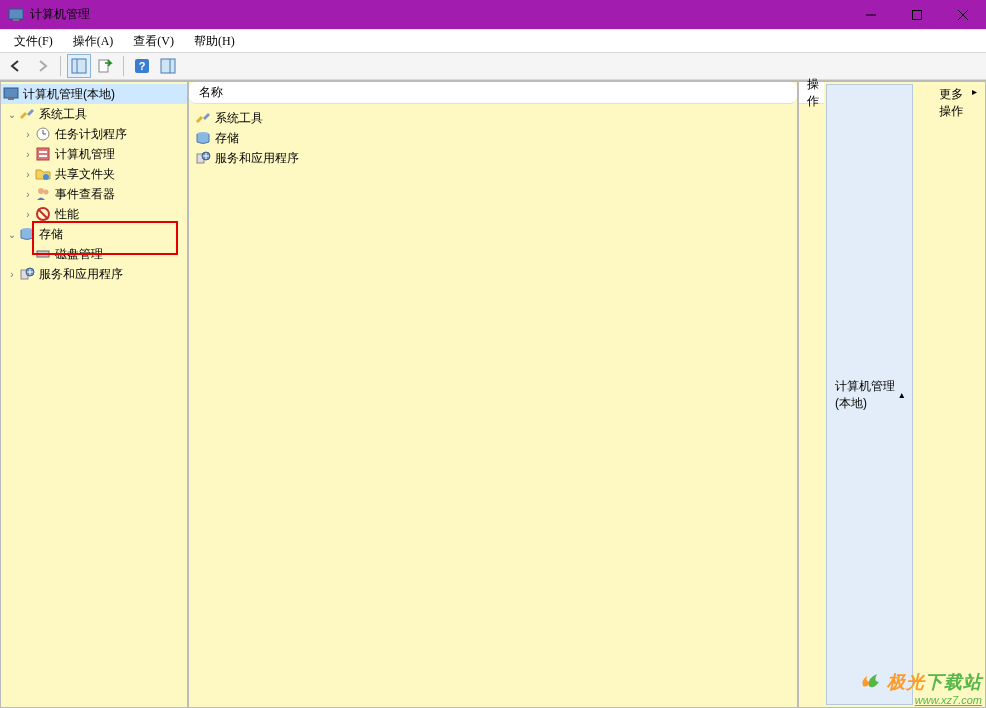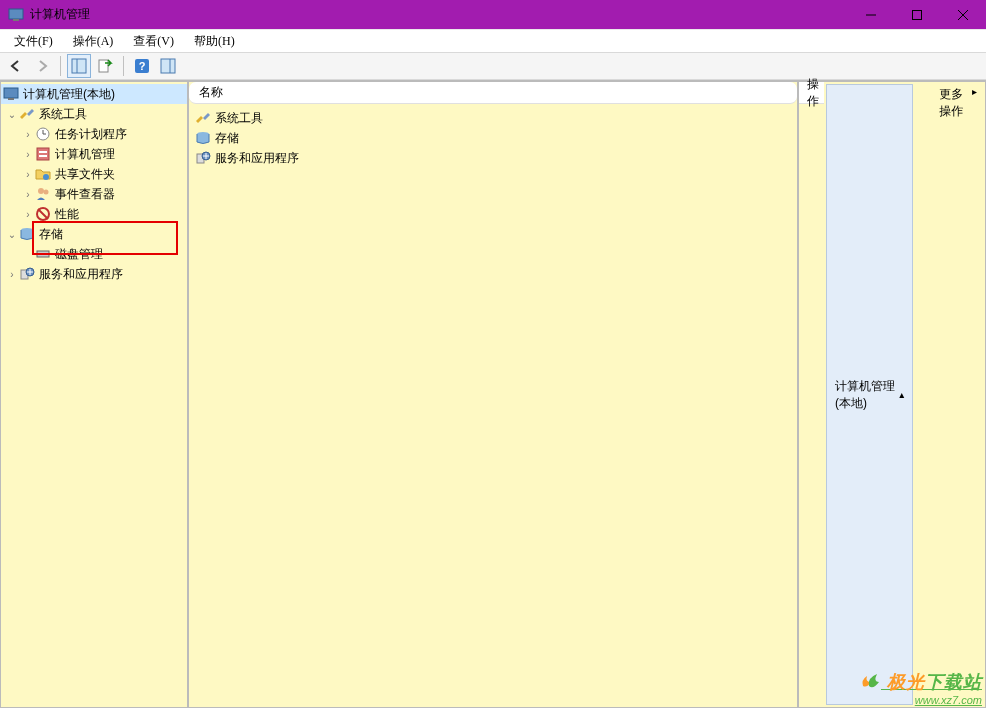--- a/index.html
+++ b/index.html
@@ -48,21 +48,21 @@
 
 
 .actions-header { height: 22px; background: #fff; border-bottom: 1px solid #e0e0e0; display: flex; align-items: center; padding-left: 8px; font-weight: normal; }
 .actions-title { background: #e3edf9; border: 1px solid #b8c9de; padding: 3px 8px; margin: 2px; display: flex; align-items: center; justify-content: space-between; }
 .actions-title .caret { font-size: 10px; }
 .actions-item { padding: 4px 8px 4px 24px; display: flex; justify-content: space-between; }
 .actions-item .caret2 { font-size: 10px; }
 
 
 .watermark { position: absolute; right: 4px; bottom: 2px; text-align: right; pointer-events: none; }
-.watermark .line1 { font-size: 18px; font-weight: bold; color: #56b648; font-style: italic; letter-spacing: 1px; text-decoration: underline; }
+.watermark .line1 { font-size: 18px; font-weight: bold; color: #56b648; font-style: italic; letter-spacing: 1px; }
 .watermark .line1 .ji { color: #fd9b28; }
 .watermark .line2 { font-size: 11px; color: #56b648; font-style: italic; text-decoration: underline; }
 
 </style>
 </head>
 <body>
 
 <div class="titlebar">
   <span class="app-icon">
     <svg viewBox="0 0 16 16">

